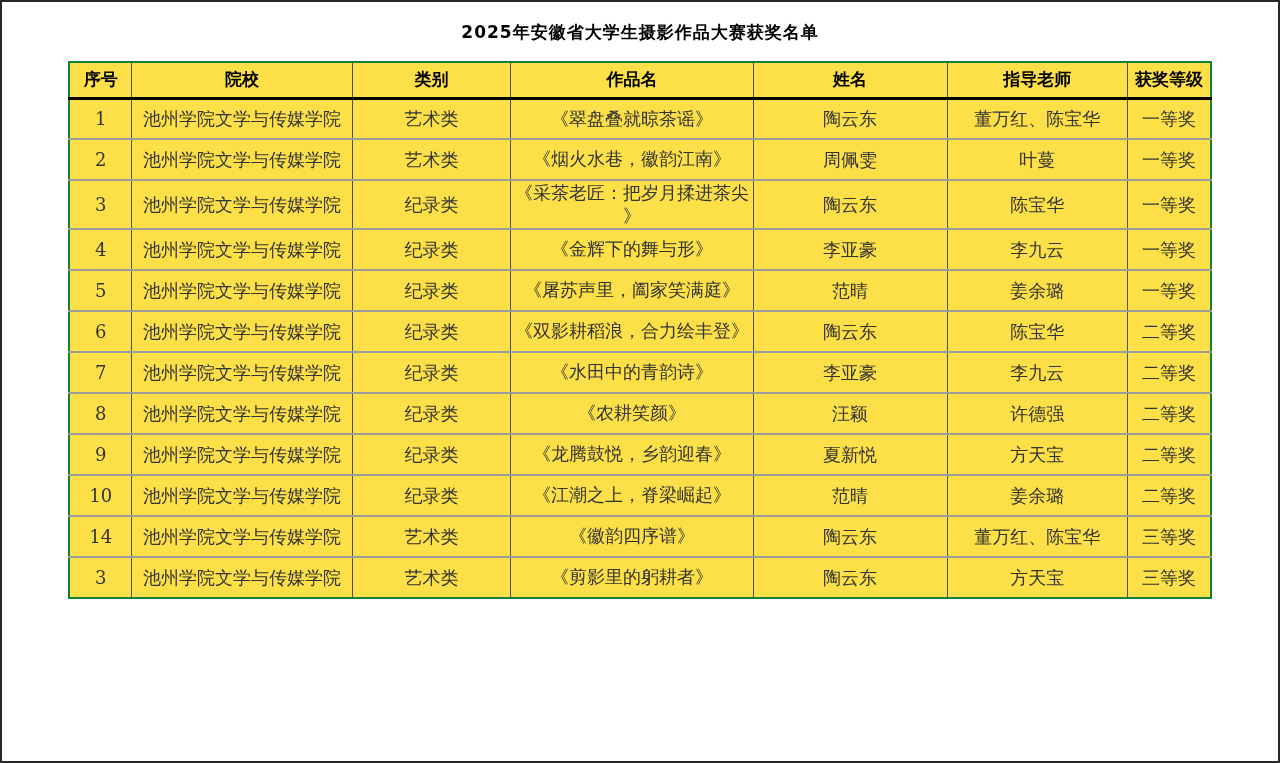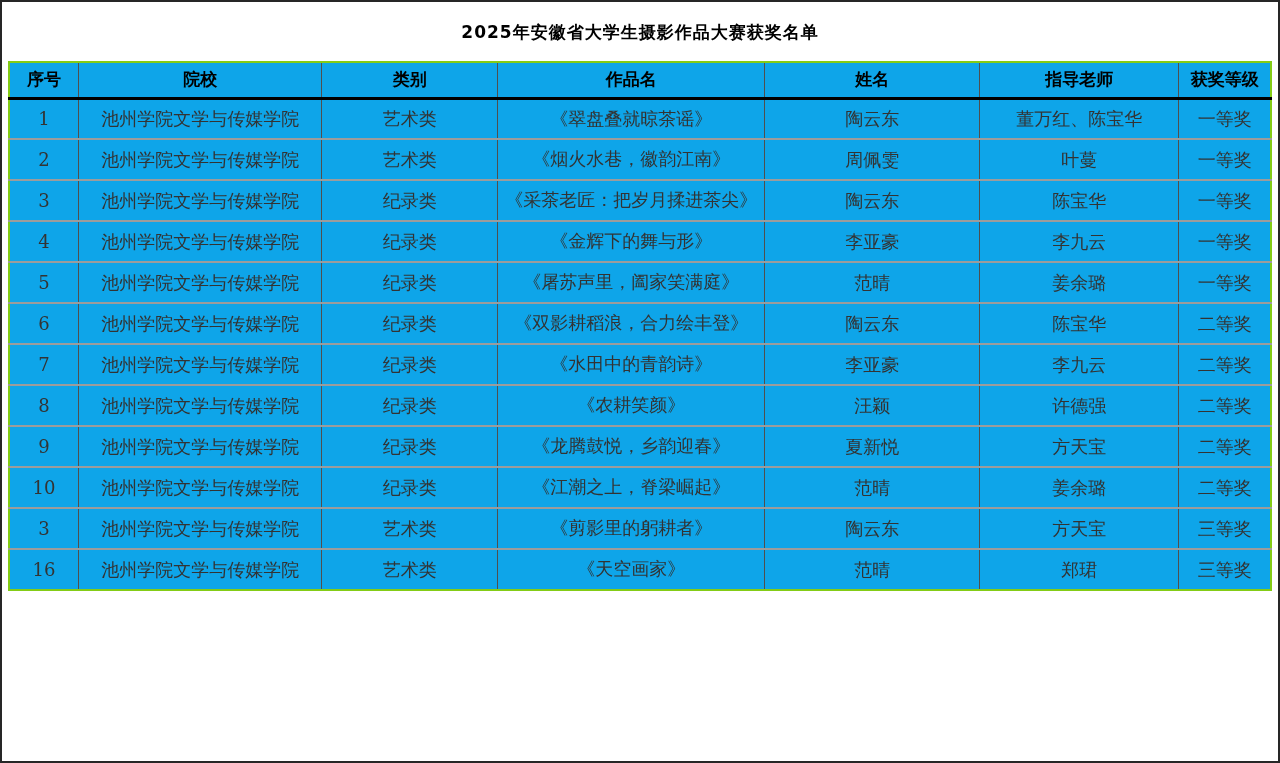--- a/index.html
+++ b/index.html
@@ -16,26 +16,26 @@
     text-align:center;
     padding:12px 0 11px 0;
     font-size:17px;
     line-height:36px;
     font-weight:bold;
     color:#000000;
     letter-spacing:1px;
     font-family:"DejaVu Sans","Liberation Sans",sans-serif;
   }
   table.award-table {
-    width:1264px;
+    width:1144px;
     margin:0 auto;
     border-collapse:collapse;
     table-layout:fixed;
-    border:2px solid #84cc16;
-    background:#0ea5e9;
+    border:2px solid #15803d;
+    background:#fde047;
   }
   table.award-table thead th {
     height:36px;
     font-size:17px;
     font-weight:bold;
     color:#000000;
     text-align:center;
     vertical-align:middle;
     border-bottom:3px solid #000000;
     border-left:1px solid #4f4f4f;
@@ -180,31 +180,31 @@
       <tr>
         <td>10</td>
         <td>池州学院文学与传媒学院</td>
         <td>纪录类</td>
         <td class="cell-work">《江潮之上，脊梁崛起》</td>
         <td>范晴</td>
         <td>姜余璐</td>
         <td>二等奖</td>
       </tr>
       <tr>
+        <td>14</td>
+        <td>池州学院文学与传媒学院</td>
+        <td>艺术类</td>
+        <td class="cell-work">《徽韵四序谱》</td>
+        <td>陶云东</td>
+        <td>董万红、陈宝华</td>
+        <td>三等奖</td>
+      </tr>
+      <tr>
         <td>3</td>
         <td>池州学院文学与传媒学院</td>
         <td>艺术类</td>
         <td class="cell-work">《剪影里的躬耕者》</td>
         <td>陶云东</td>
         <td>方天宝</td>
-        <td>三等奖</td>
-      </tr>
-      <tr>
-        <td>16</td>
-        <td>池州学院文学与传媒学院</td>
-        <td>艺术类</td>
-        <td class="cell-work">《天空画家》</td>
-        <td>范晴</td>
-        <td>郑珺</td>
         <td>三等奖</td>
       </tr>
     </tbody>
 </table>
 
 </body></html>

